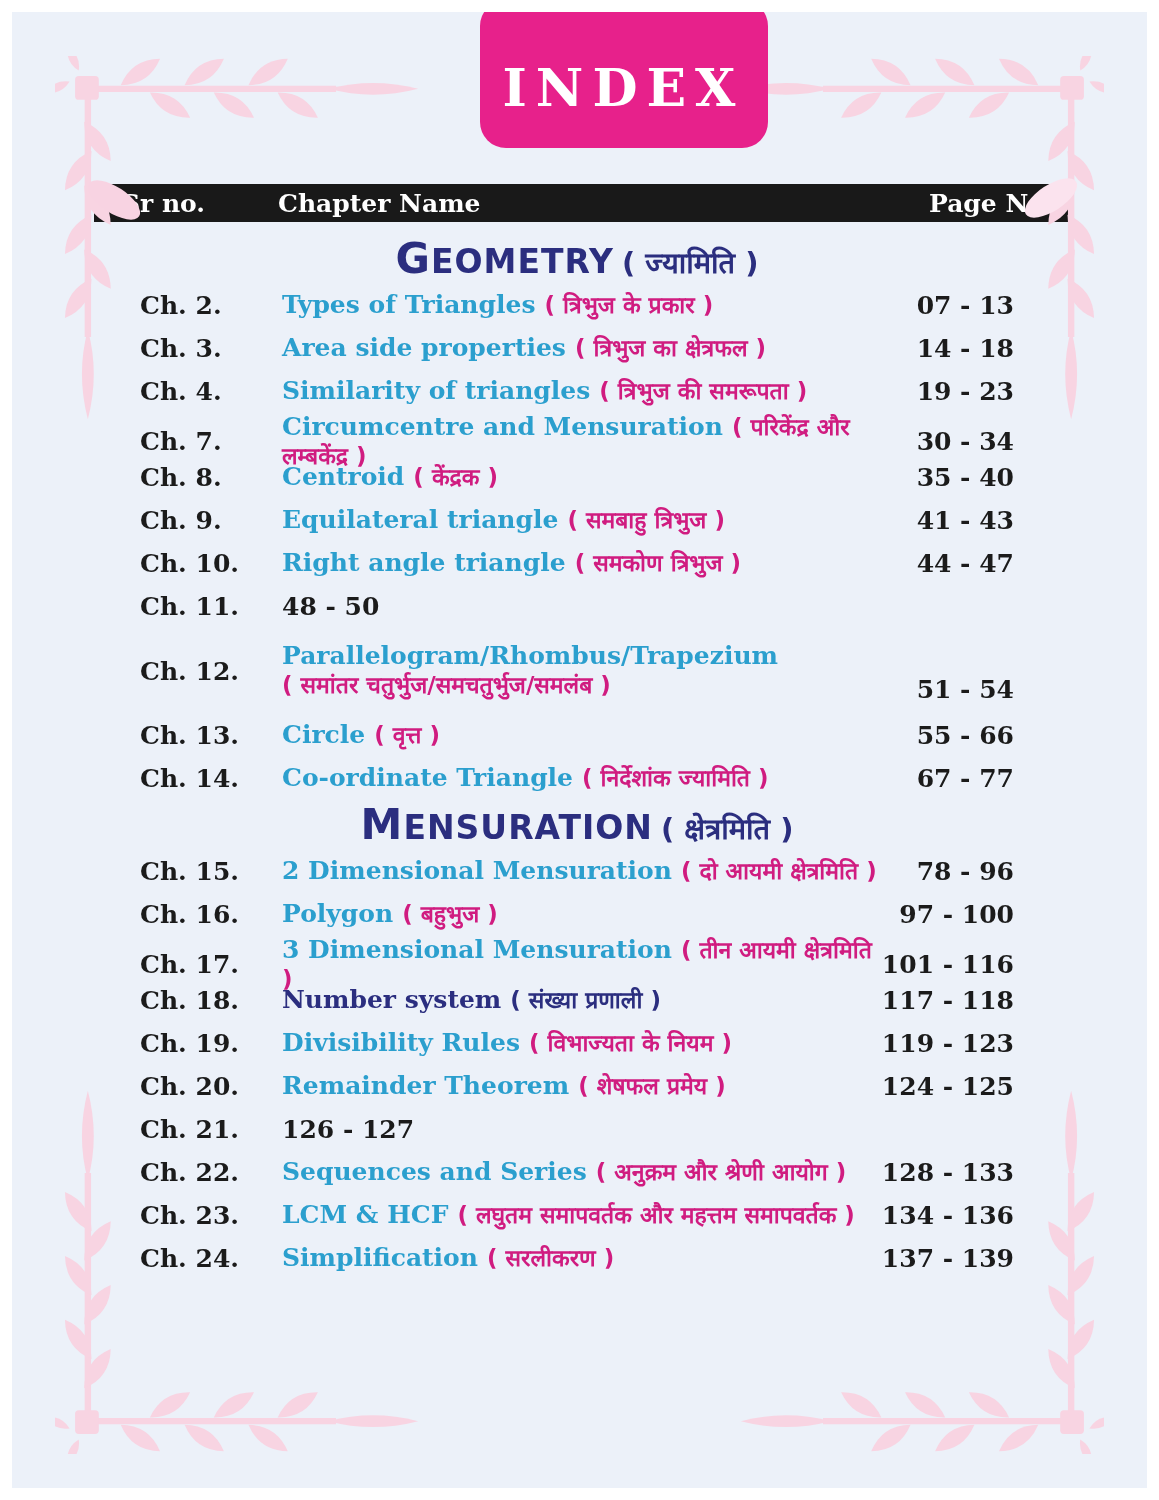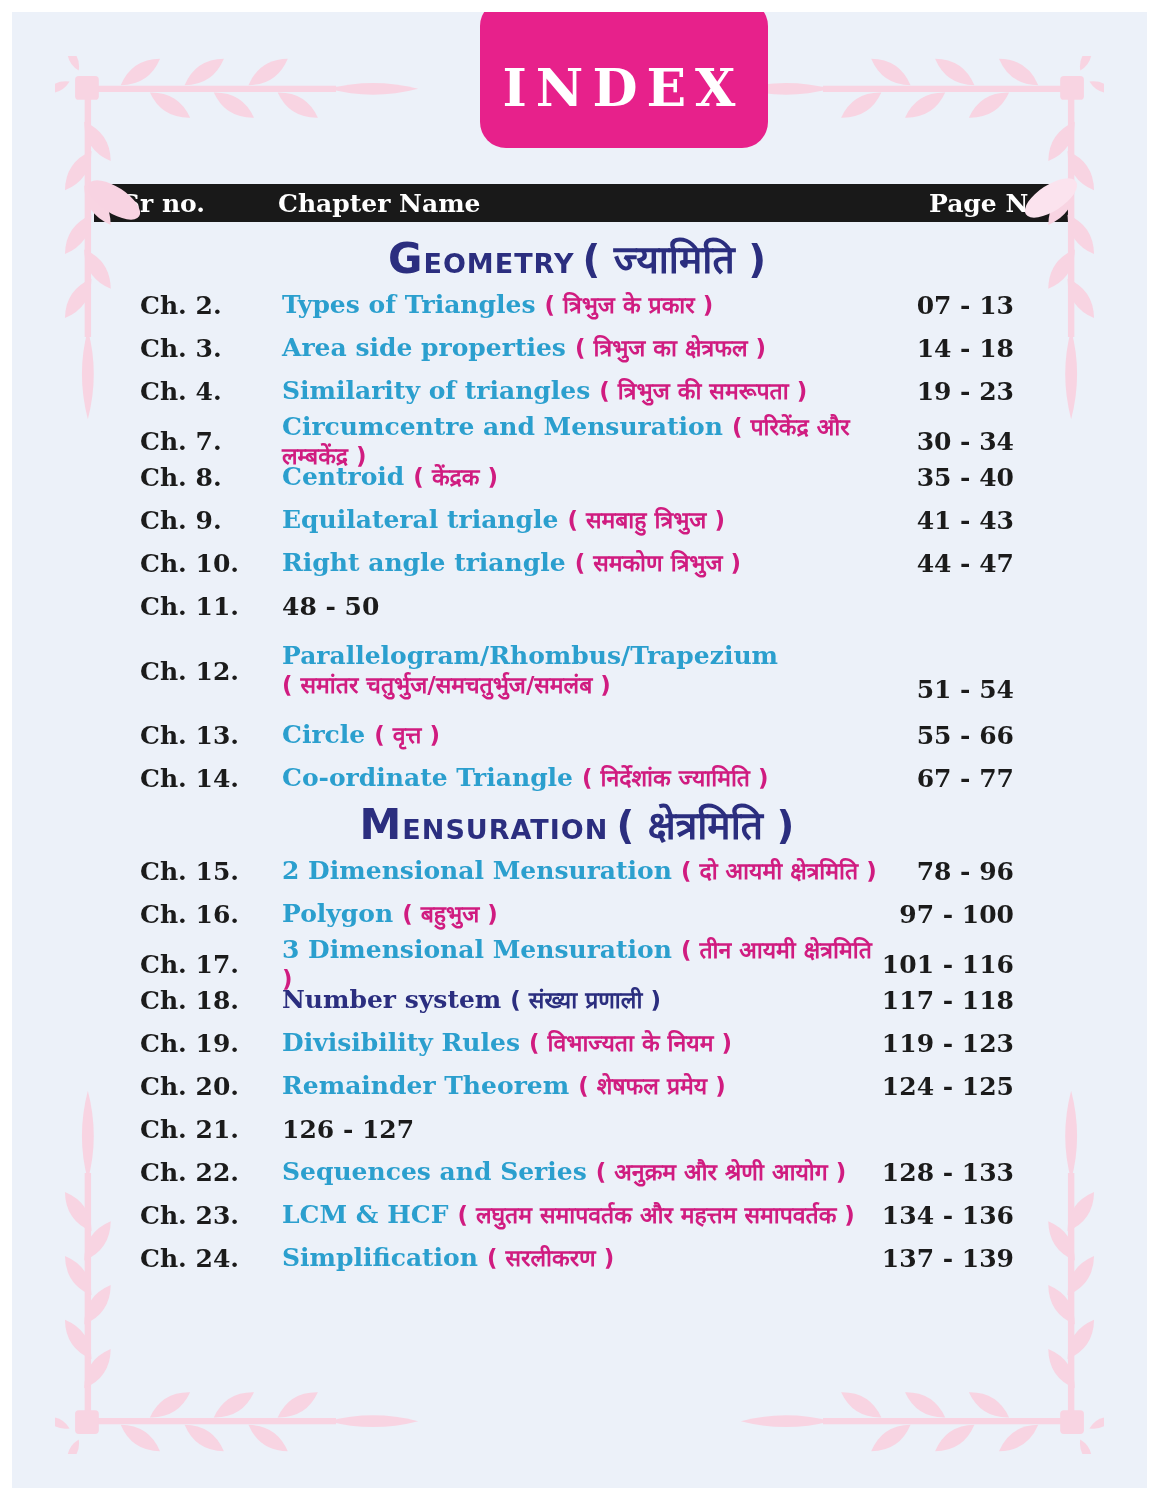--- a/index.html
+++ b/index.html
@@ -29,23 +29,23 @@
   .corner{position:absolute;width:365px;height:365px;color:var(--petal_pink,#F8D4E2);z-index:2;}
   .corner.tl{left:55px;top:56px;}
   .corner.tr{right:55px;top:56px;transform:scaleX(-1);}
   .corner.bl{left:55px;bottom:46px;transform:scaleY(-1);}
   .corner.br{right:55px;bottom:46px;transform:scale(-1,-1);}
 
   
   .toc{position:absolute;left:140px;right:145px;top:234px;z-index:3;}
   .section-heading{text-align:center;height:50px;line-height:50px;color:var(--navy,#2B2E7F);
                    font-family:"DejaVu Sans", sans-serif;font-weight:bold;}
-  .sh-en{display:inline-block;font-size:27px;letter-spacing:1px;}
+  .sh-en{display:inline-block;font-size:33px;letter-spacing:1px;}
   .sh-en::first-letter{font-size:42px;}
-  .sh-hi{font-size:39px;margin-left:8px;}
+  .sh-hi{font-size:29px;margin-left:8px;}
 
   .row{display:grid;grid-template-columns:142px 1fr auto;align-items:center;height:43px;
        font-weight:bold;font-size:25px;}
   .row.two{height:86px;}
   .row.two .pages{align-self:end;padding-bottom:10px;}
   .sr,.pages{color:#1b1b1b;}
   .name{line-height:1.15;}
   .en{color:var(--accent_cyan,#2B9FCE);margin-right:9px;}
   .hi{color:var(--accent_magenta,#D01C80);font-family:"DejaVu Sans", sans-serif;font-size:23px;}
   .navy{color:var(--navy,#2B2E7F);}

